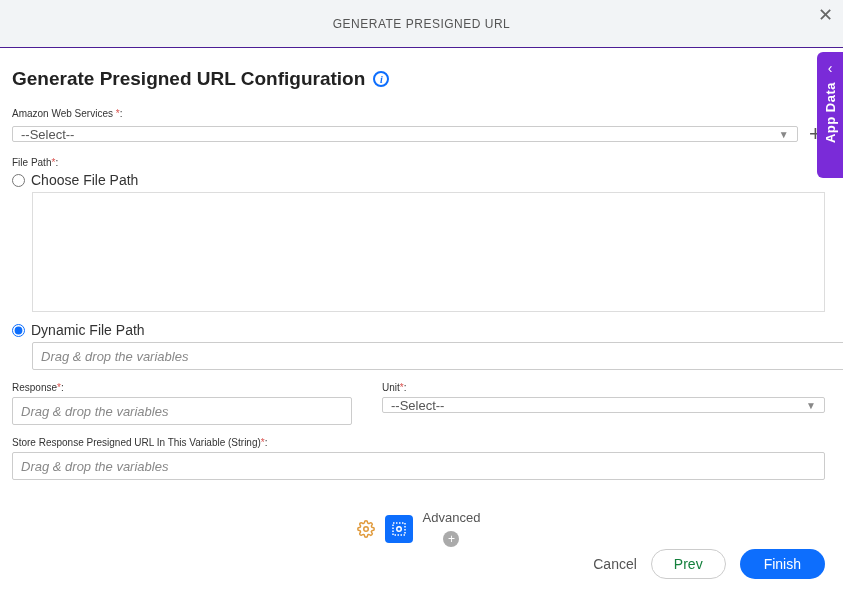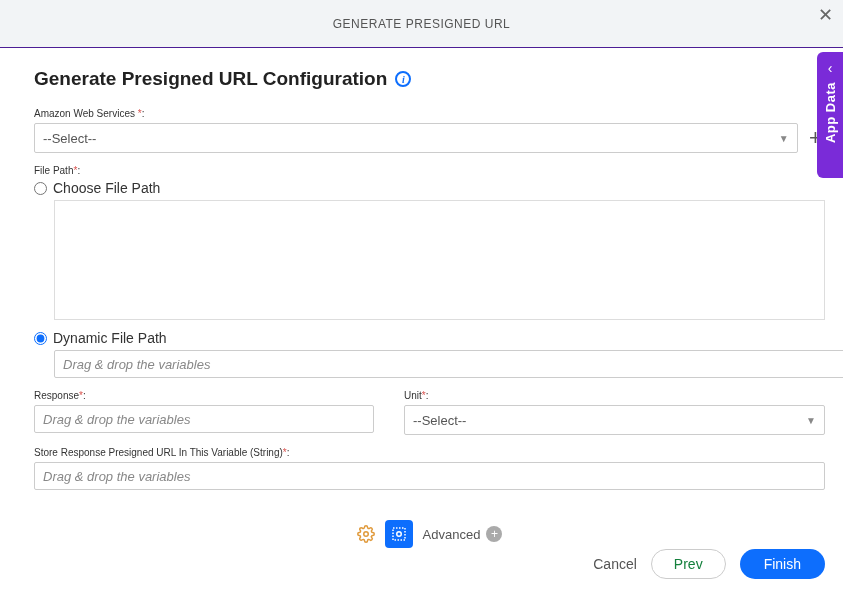--- a/index.html
+++ b/index.html
@@ -31,21 +31,21 @@
   .close-x {
     position: absolute;
     right: 10px;
     top: 6px;
     font-size: 18px;
     color: #666;
     cursor: pointer;
     line-height: 1;
   }
   .content {
-    padding: 20px 18px 10px 34px;
+    padding: 20px 18px 10px 12px;
   }
   .page-title {
     font-size: 19px;
     font-weight: 700;
     color: #222;
     display: flex;
     align-items: center;
     gap: 8px;
     margin-bottom: 18px;
   }
@@ -70,21 +70,21 @@
     display: block;
   }
   .req { color: #d9534f; }
   .select-row {
     display: flex;
     align-items: center;
     gap: 8px;
   }
   .select-box, .text-input {
     width: 100%;
-    height: 30px;
+    height: 16px;
     border: 1px solid #ccc;
     border-radius: 2px;
     padding: 4px 8px;
     background: #fff;
     font-size: 13px;
     color: #555;
     display: flex;
     align-items: center;
     justify-content: space-between;
     cursor: pointer;
@@ -154,20 +154,21 @@
     display: flex;
     align-items: center;
     justify-content: center;
   }
   .advanced-label {
     font-size: 13px;
     color: #555;
     display: flex;
     align-items: center;
     gap: 6px;
+    flex-direction: column;
   }
   .plus-circle {
     width: 16px; height: 16px;
     background: #aaa;
     border-radius: 50%;
     color: #fff;
     font-size: 12px;
     display: inline-flex;
     align-items: center;
     justify-content: center;

